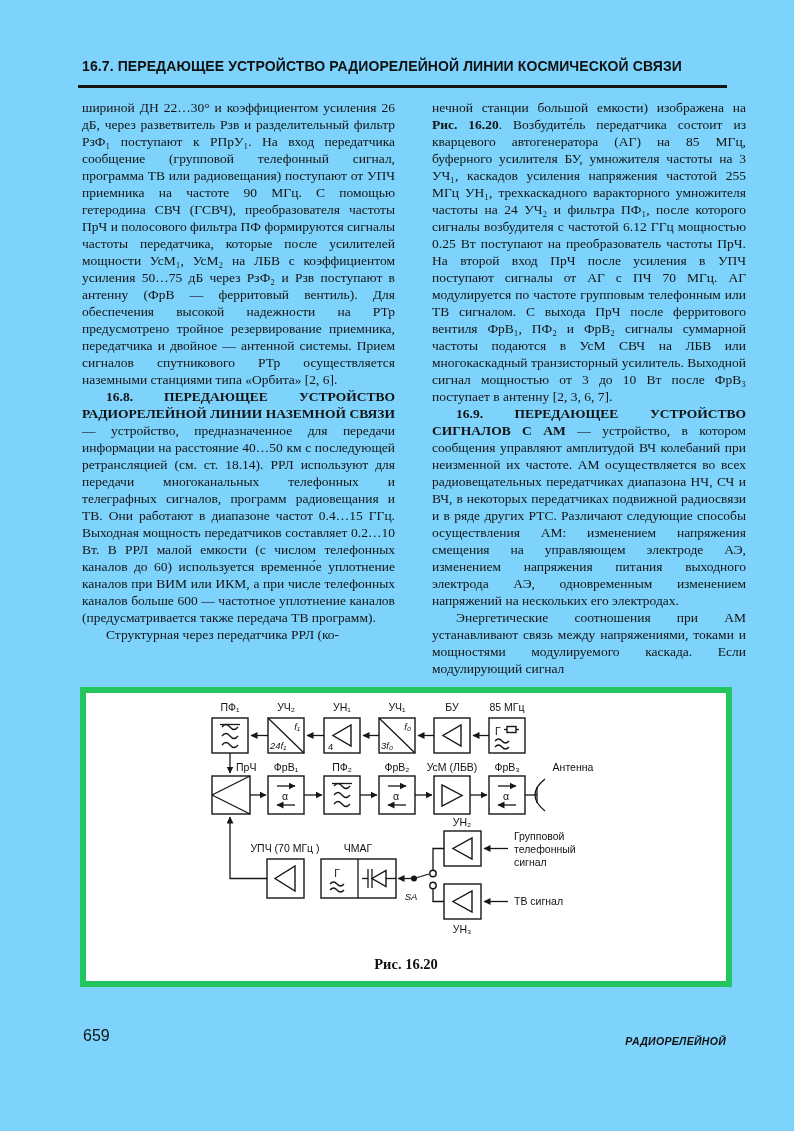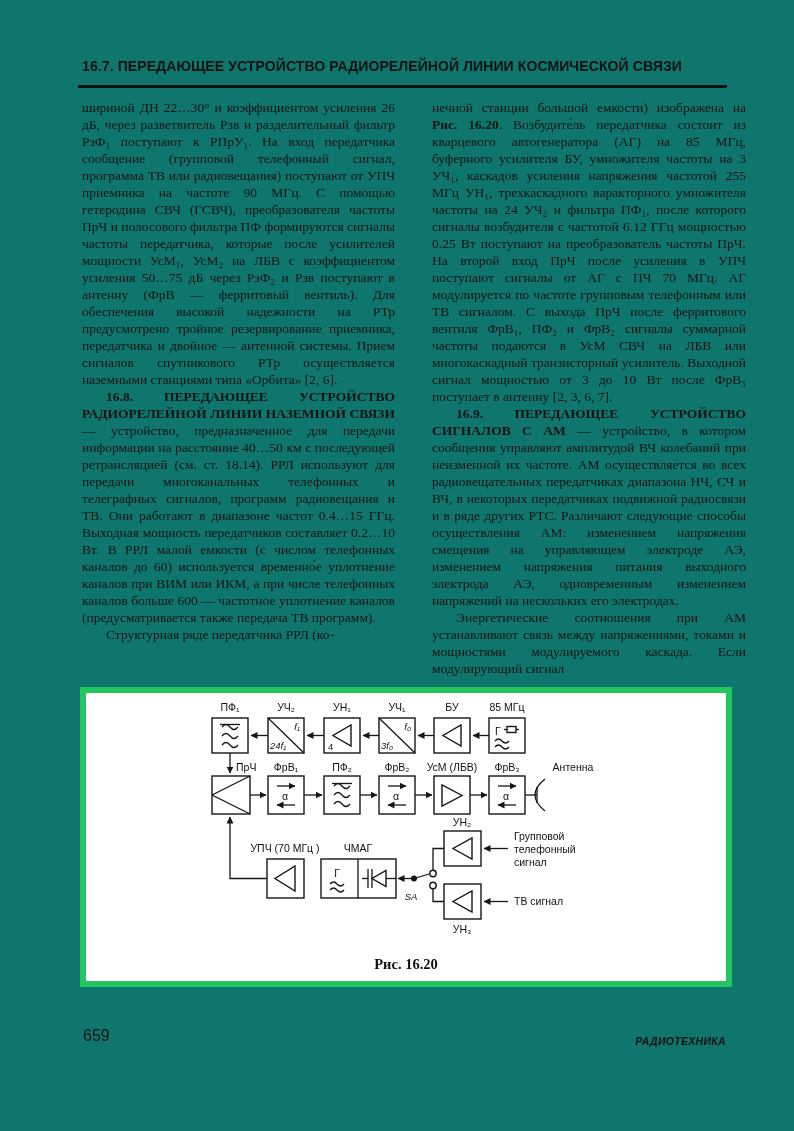--- a/index.html
+++ b/index.html
@@ -1,17 +1,17 @@
 <!DOCTYPE html>
 <html><head>
 <meta charset="utf-8">
 <style>
   html,body{margin:0;padding:0;background:#e8e8e8;}
   .page{
-    position:relative;width:794px;height:1131px;background:#0f766e;
+    position:relative;width:794px;height:1131px;background:#7dd3fc;
     font-family:"Liberation Serif",serif;color:#111;overflow:hidden;
     margin:0 auto;
   }
   .running-head{
     position:absolute;left:82px;top:58px;width:648px;
     font-family:"Liberation Sans",sans-serif;font-weight:bold;
     font-size:14px;letter-spacing:.1px;color:#111;white-space:nowrap;
   }
   .head-rule{position:absolute;left:78px;top:85px;width:649px;height:3px;background:#111;}
   .col{
@@ -48,21 +48,21 @@
 <body>
 
 <div class="page">
 
   <div class="running-head">16.7. ПЕРЕДАЮЩЕЕ УСТРОЙСТВО РАДИОРЕЛЕЙНОЙ ЛИНИИ КОСМИЧЕСКОЙ СВЯЗИ</div>
   <div class="head-rule"></div>
 
   <div class="col col-left">
     <p><span>шириной ДН 22…30° и коэффициентом усиления 26 дБ, через разветвитель Рзв и разделительный фильтр РзФ₁ поступают к РПрУ₁. На вход передатчика сообщение (групповой телефонный сигнал, программа ТВ или радиовещания) поступают от УПЧ приемника на частоте 90 МГц. С помощью гетеродина СВЧ (ГСВЧ), преобразователя частоты ПрЧ и полосового фильтра ПФ формируются сигналы частоты передатчика, которые после усилителей мощности УсМ₁, УсМ₂ на ЛБВ с коэффициентом усиления 50…75 дБ через РзФ₂ и Рзв поступают в антенну (ФрВ — ферритовый вентиль). Для обеспечения высокой надежности на РТр предусмотрено тройное резервирование приемника, передатчика и двойное — антенной системы. Прием сигналов спутникового РТр осуществляется наземными станциями типа «Орбита» [2, 6].</span></p>
     <p class="indent"><b>16.8. ПЕРЕДАЮЩЕЕ УСТРОЙСТВО РАДИОРЕЛЕЙНОЙ ЛИНИИ НАЗЕМНОЙ СВЯЗИ</b><span> — устройство, предназначенное для передачи информации на расстояние 40…50 км с последующей ретрансляцией (см. ст. 18.14). РРЛ используют для передачи многоканальных телефонных и телеграфных сигналов, программ радиовещания и ТВ. Они работают в диапазоне частот 0.4…15 ГГц. Выходная мощность передатчиков составляет 0.2…10 Вт. В РРЛ малой емкости (с числом телефонных каналов до 60) используется временно́е уплотнение каналов при ВИМ или ИКМ, а при числе телефонных каналов больше 600 — частотное уплотнение каналов (предусматривается также передача ТВ программ).</span></p>
-    <p class="indent"><span>Структурная ряде передатчика РРЛ (ко-</span></p>
+    <p class="indent"><span>Структурная через передатчика РРЛ (ко-</span></p>
   </div>
 
   <div class="col col-right">
     <p><span>нечной станции большой емкости) изображена на </span><b>Рис. 16.20</b><span>. Возбудите́ль передатчика состоит из кварцевого автогенератора (АГ) на 85 МГц, буферного усилителя БУ, умножителя частоты на 3 УЧ₁, каскадов усиления напряжения частотой 255 МГц УН₁, трехкаскадного варакторного умножителя частоты на 24 УЧ₂ и фильтра ПФ₁, после которого сигналы возбудителя с частотой 6.12 ГГц мощностью 0.25 Вт поступают на преобразователь частоты ПрЧ. На второй вход ПрЧ после усиления в УПЧ поступают сигналы от АГ с ПЧ 70 МГц. АГ модулируется по частоте групповым телефонным или ТВ сигналом. С выхода ПрЧ после ферритового вентиля ФрВ₁, ПФ₂ и ФрВ₂ сигналы суммарной частоты подаются в УсМ СВЧ на ЛБВ или многокаскадный транзисторный усилитель. Выходной сигнал мощностью от 3 до 10 Вт после ФрВ₃ поступает в антенну [2, 3, 6, 7].</span></p>
     <p class="indent"><b>16.9. ПЕРЕДАЮЩЕЕ УСТРОЙСТВО СИГНАЛОВ С АМ</b><span> — устройство, в котором сообщения управляют амплитудой ВЧ колебаний при неизменной их частоте. АМ осуществляется во всех радиовещательных передатчиках диапазона НЧ, СЧ и ВЧ, в некоторых передатчиках подвижной радиосвязи и в ряде других РТС. Различают следующие способы осуществления АМ: изменением напряжения смещения на управляющем электроде АЭ, изменением напряжения питания выходного электрода АЭ, одновременным изменением напряжений на нескольких его электродах.</span></p>
     <p class="indent"><span>Энергетические соотношения при АМ устанавливают связь между напряжениями, токами и мощностями модулируемого каскада. Если модулирующий сигнал</span></p>
   </div>
 
   <div class="figure-box">
     <svg width="640" height="288" viewBox="0 0 640 288">
@@ -206,15 +206,15 @@
       <text class="ft" x="428" y="173">сигнал</text>
 
       <line class="ln" x1="422" y1="208.5" x2="398" y2="208.5" marker-end="url(#ah)"></line>
       <text class="ft" x="428" y="212">ТВ сигнал</text>
 
       <text class="fcap" x="320" y="276" text-anchor="middle">Рис. 16.20</text>
     </svg>
   </div>
 
   <div class="page-number">659</div>
-  <div class="book-title">РАДИОТЕХНИКА</div>
+  <div class="book-title">РАДИОРЕЛЕЙНОЙ</div>
 
 </div>
 
 </body></html>

